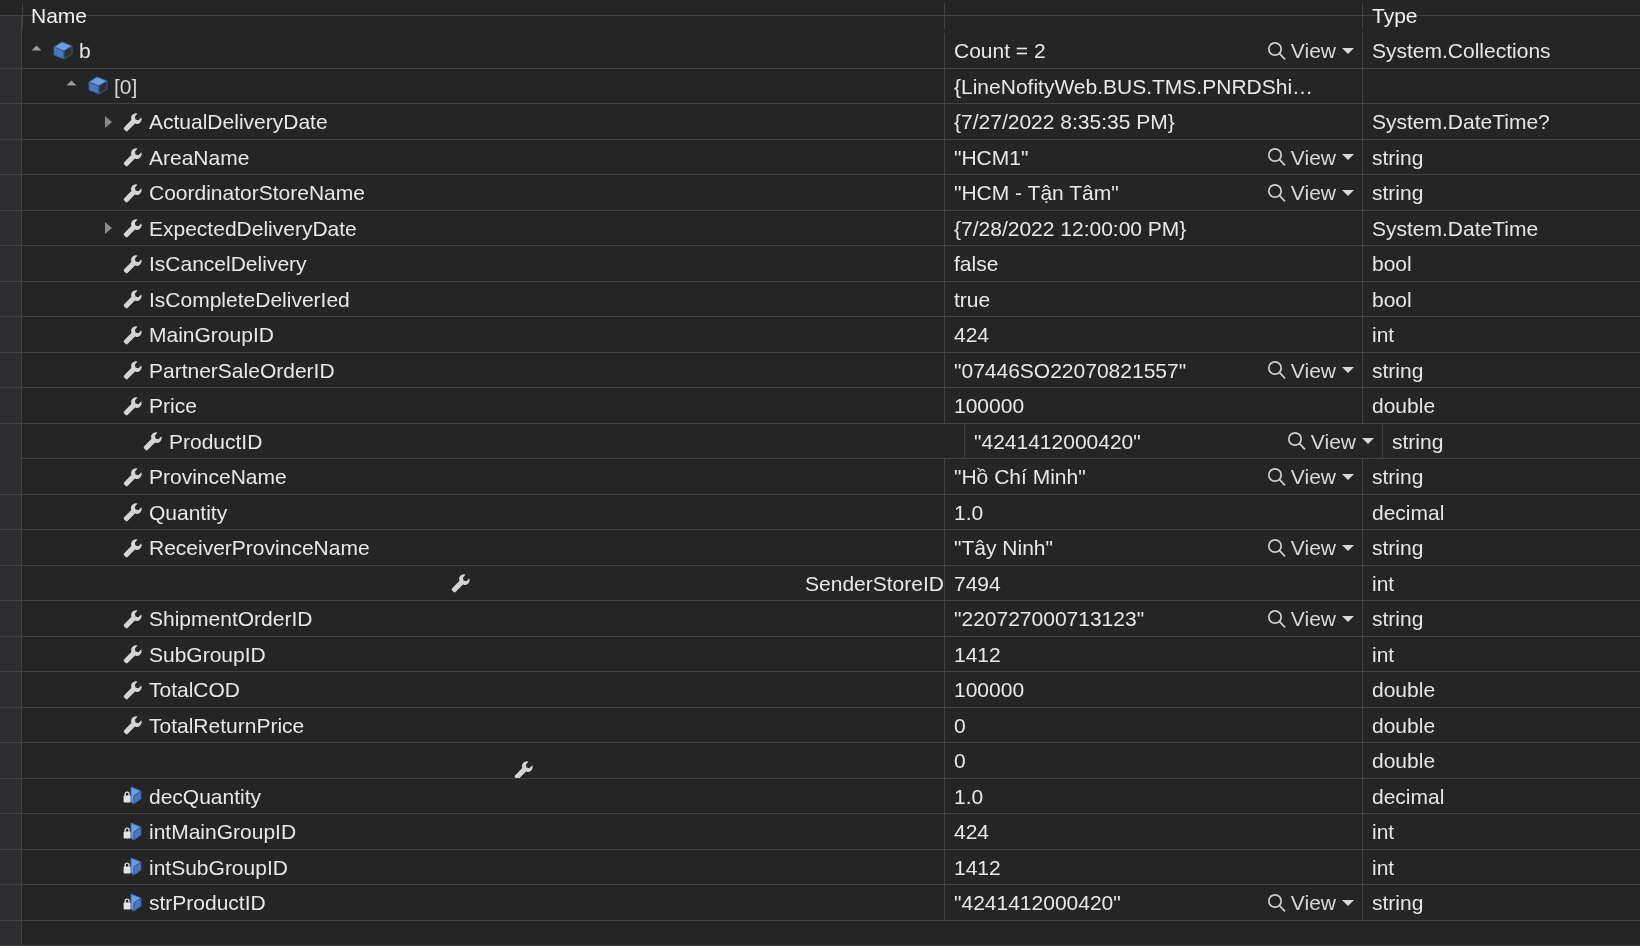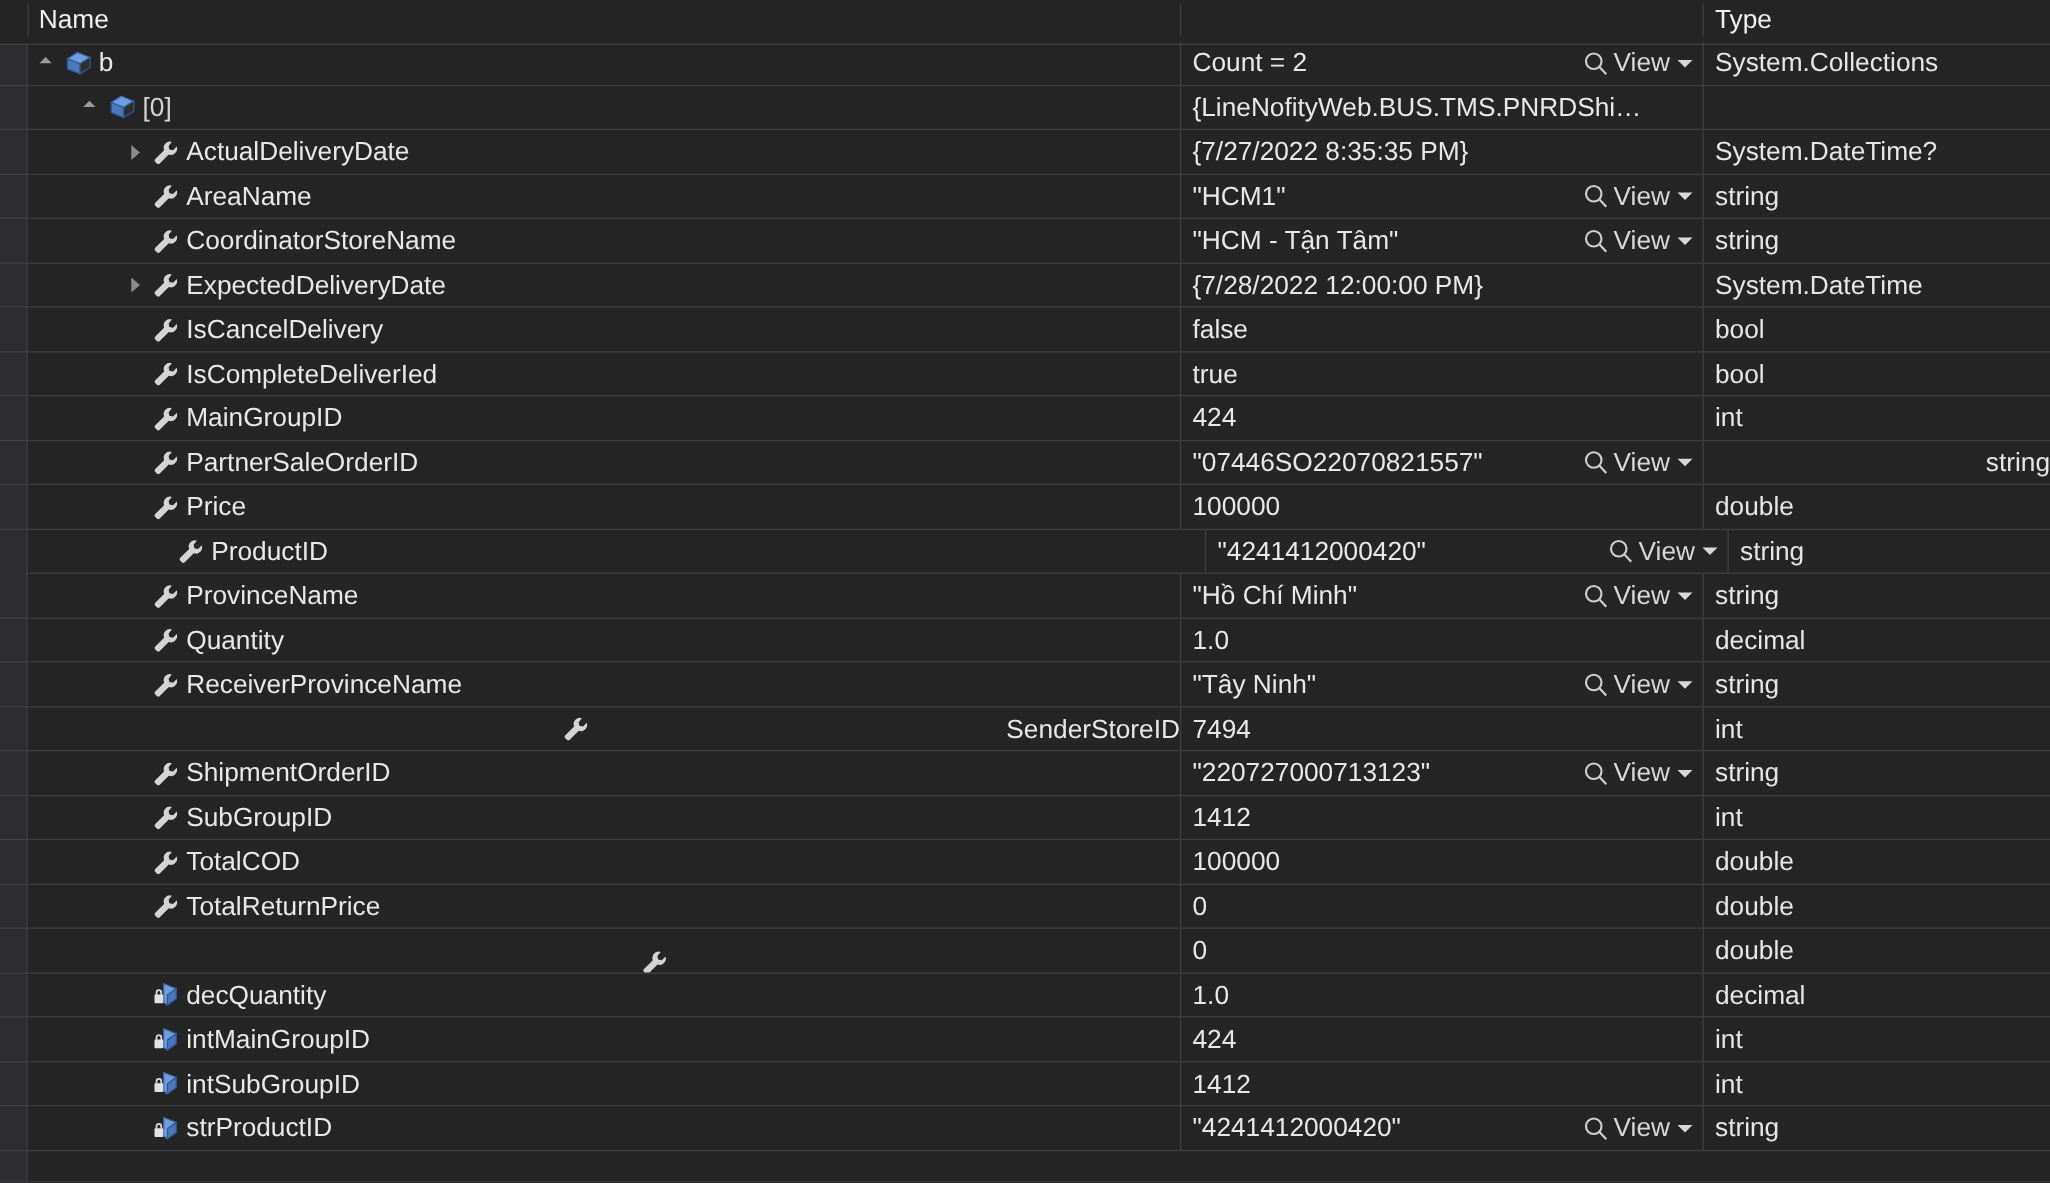--- a/index.html
+++ b/index.html
@@ -26,21 +26,21 @@
     left: 0; top: 0;
     width: 22px; height: 946px;
     background: #2d2d30;
     border-right: 1px solid #3f3f46;
   }
 
   
   .hdr {
     position: absolute;
     left: 0; top: 0;
-    width: 1640px; height: 36px;
+    width: 1640px; height: 16px;
     background: #252526;
     border-bottom: 1px solid #3f3f46;
   }
   .hdr-cell {
     position: absolute;
     top: 0;
     height: 32px;
     line-height: 32px;
     font-size: 21px;
     color: #f0f0f0;
@@ -402,21 +402,21 @@
         </div>
         <div class="col-div" style="left: 944px;"></div>
         <div class="cell c-value">
           <div class="val-row">
             <span class="val-txt">424</span>
           </div>
         </div>
         <div class="col-div" style="left: 1362px;"></div>
         <div class="cell c-type"><span>int</span></div>
       </div>
-      <div class="row" style="top: 352.5px; text-align: right;">
+      <div class="row" style="top: 352.5px;">
         <div class="cell c-name">
           <div class="name-inner" style="padding-left: 80px;">
             <span class="expander "></span>
             <span class="icon-slot">
               <svg width="24" height="22" viewBox="0 0 24 22">
                 <path d="M16.5 2.5 a5 5 0 0 0 -6.2 6.6 L3.2 16.2 a1.6 1.6 0 0 0 0 2.3 l1.3 1.3 a1.6 1.6 0 0 0 2.3 0 L14 12.6 a5 5 0 0 0 6.4 -6.4 l-3 3 l-2.9 -0.6 l-0.6 -2.9 Z" fill="#d4d4d4"></path>
               </svg>
             </span>
             <span class="lbl">PartnerSaleOrderID</span>
           </div>

